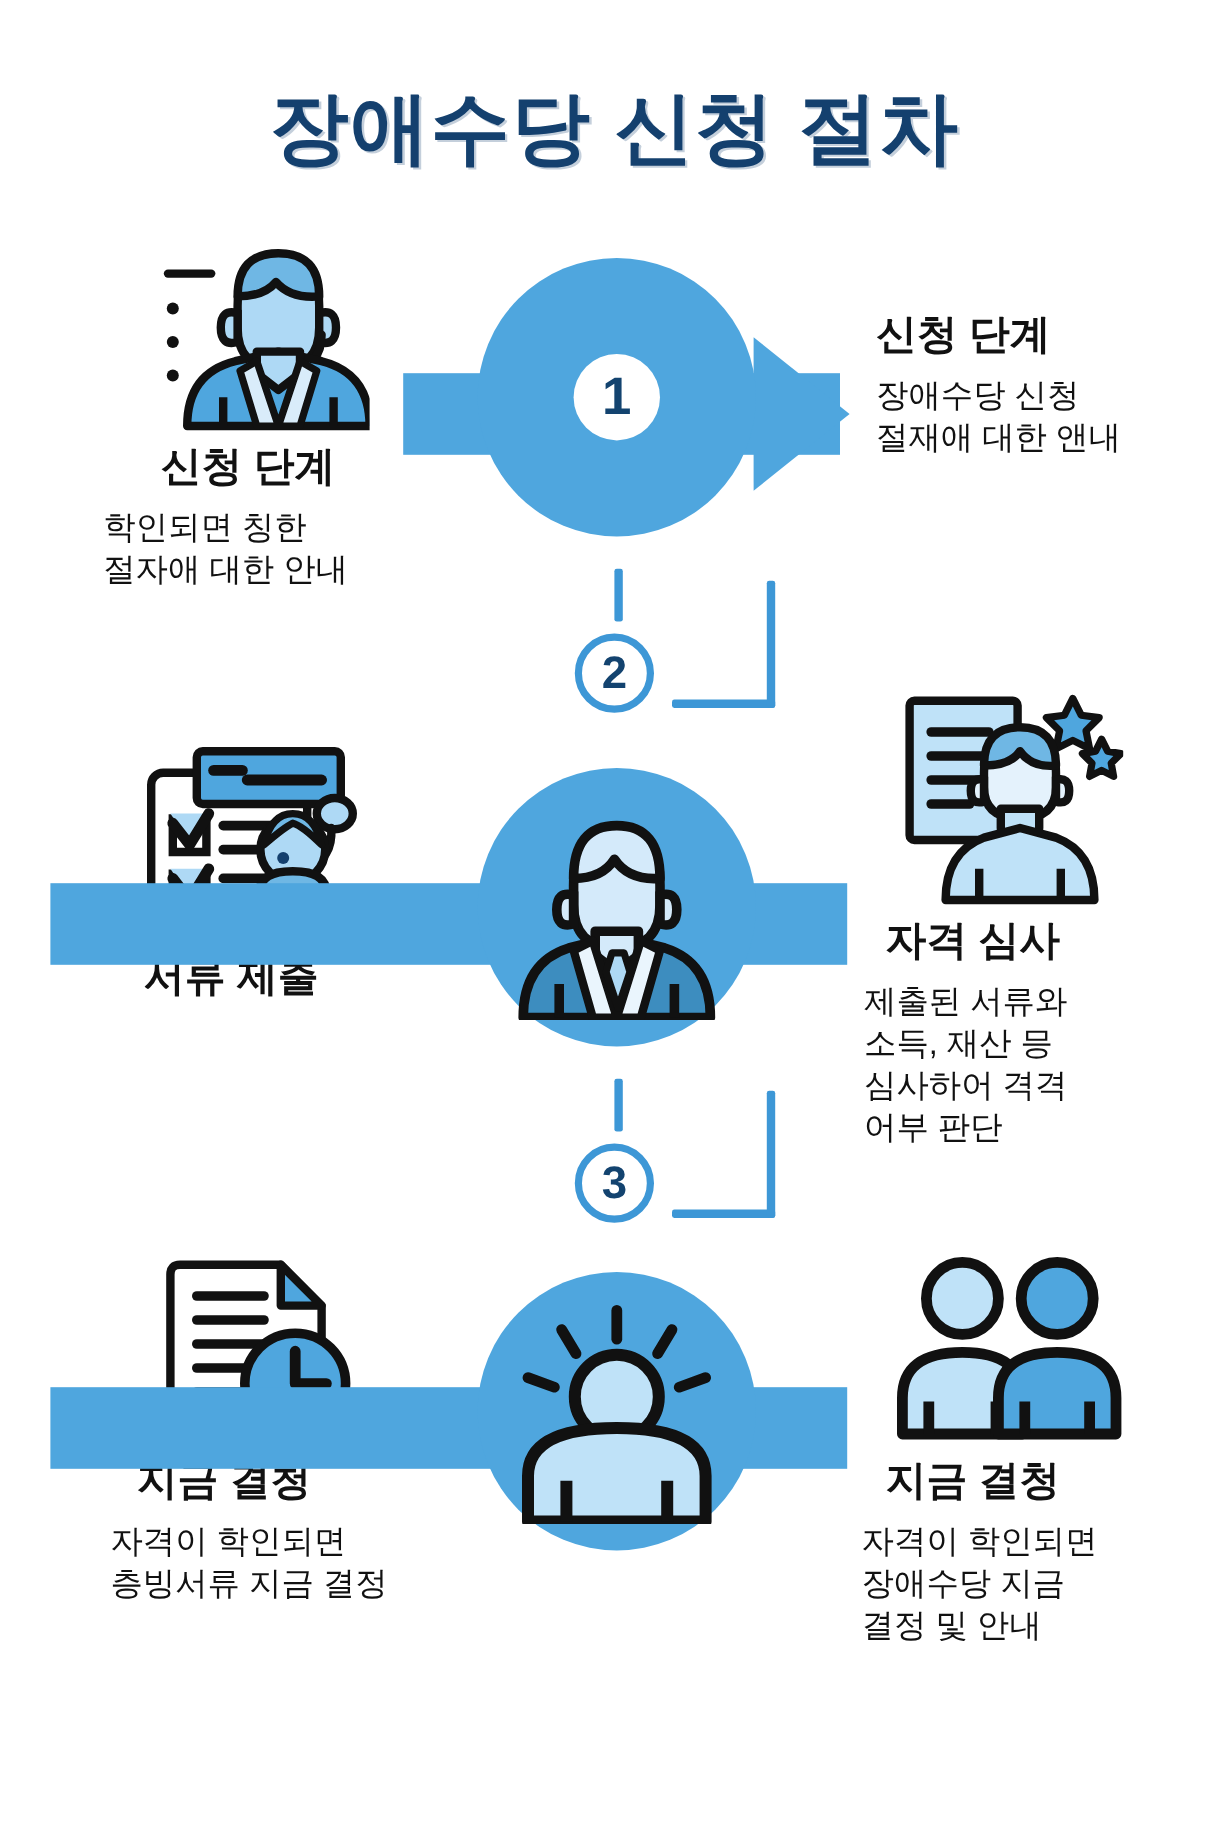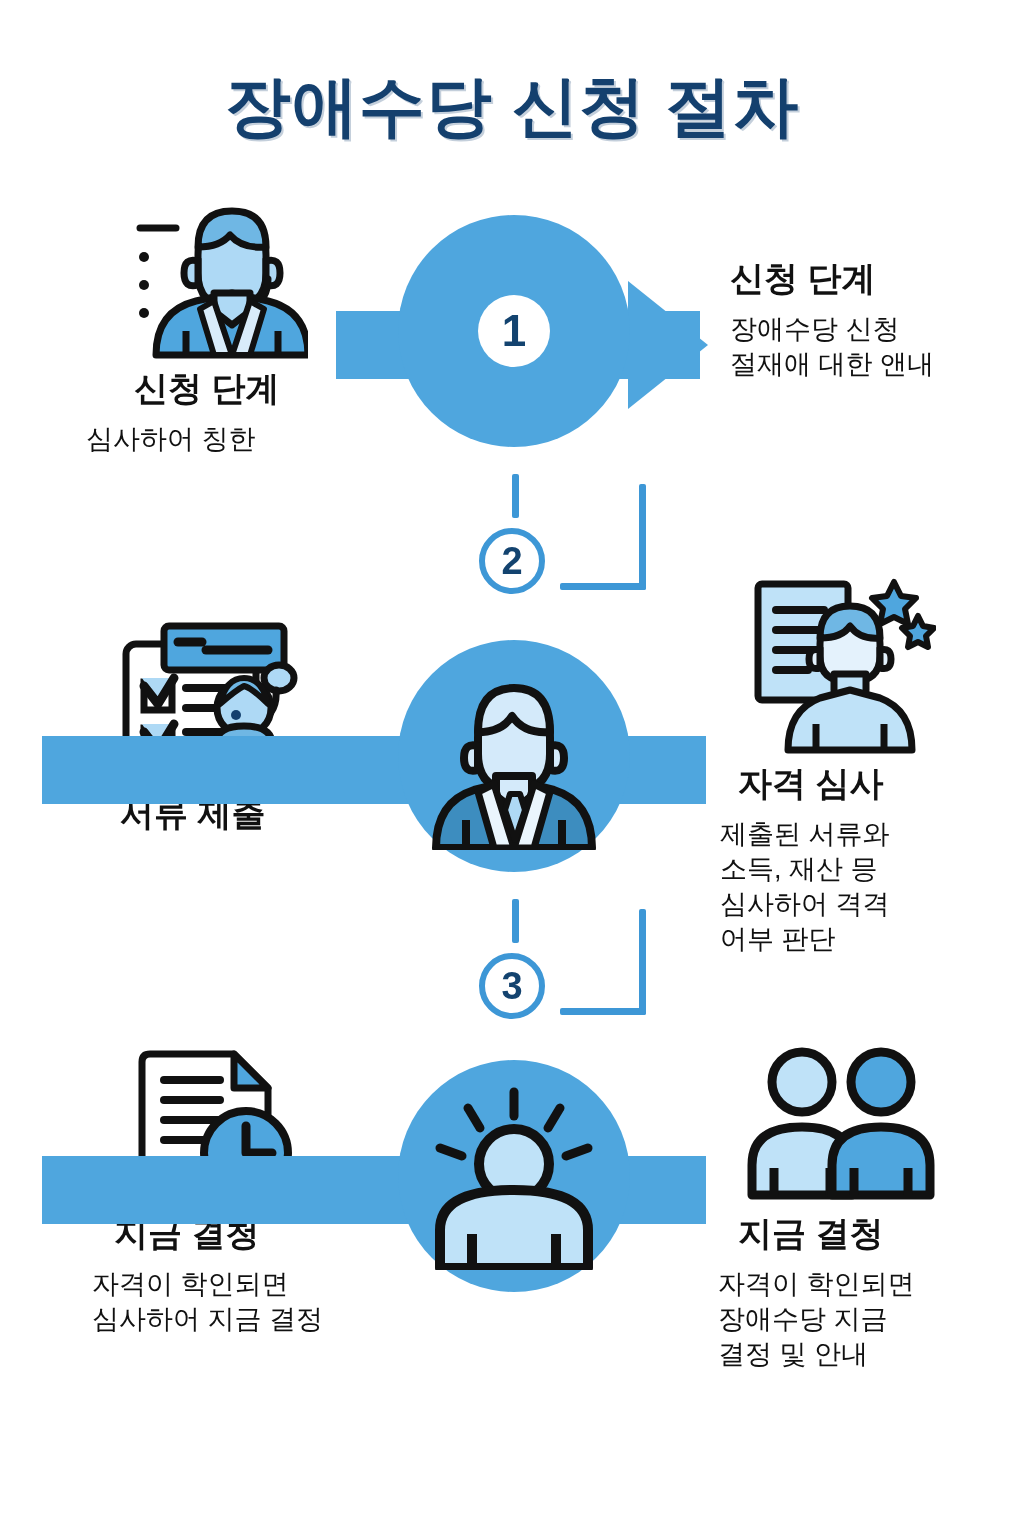--- a/index.html
+++ b/index.html
@@ -145,21 +145,22 @@
           <circle cx="112" cy="112" r="6" fill="#111"></circle>
           <path d="M28 160 q0 -44 40 -54 l36 -8 l36 8 q40 10 40 54 z" fill="#4FA6DE" stroke="#111" stroke-width="7" stroke-linejoin="round"></path>
           <path d="M86 98 h36 v18 l-18 14 l-18 -14 z" fill="#AED9F5" stroke="#111" stroke-width="7" stroke-linejoin="round"></path>
           <path d="M86 106 l18 54 l18 -54 l14 8 l-14 46 h-36 l-14 -46 z" fill="#D9ECFA" stroke="#111" stroke-width="6" stroke-linejoin="round"></path>
           <line x1="58" y1="136" x2="58" y2="160" stroke="#111" stroke-width="7"></line>
           <line x1="150" y1="136" x2="150" y2="160" stroke="#111" stroke-width="7"></line>
         </svg>
       </div>
       <div class="side-head">신청 단계</div>
       <div class="side-body">
-        <div>심사하어 칭한</div>
+        <div>학인되면 칭한</div>
+        <div>절자애 대한 안내</div>
       </div>
     </div>
 
     <div class="bar bar-left"></div>
     <div class="bar bar-right"></div>
     <div class="arrowhead"></div>
     <div class="circle"></div>
     <div class="num-badge">1</div>
 
     <div class="side R1">
@@ -279,21 +280,21 @@
             <line x1="36" y1="120" x2="78" y2="120"></line>
             <line x1="36" y1="138" x2="72" y2="138"></line>
           </g>
           <circle cx="118" cy="113" r="42" fill="#4FA6DE" stroke="#111" stroke-width="8"></circle>
           <path d="M118 86 v27 h26" fill="none" stroke="#111" stroke-width="9" stroke-linecap="round" stroke-linejoin="round"></path>
         </svg>
       </div>
       <div class="side-head">지금 결청</div>
       <div class="side-body">
         <div>자격이 학인되면</div>
-        <div>심사하어 지금 결정</div>
+        <div>층빙서류 지금 결정</div>
       </div>
     </div>
 
     <div class="bar bar-left" style="left:42px;width:460px;"></div>
     <div class="bar bar-right" style="left:526px;width:180px;"></div>
     <div class="circle"></div>
     <div class="center-icon">
       <svg viewBox="0 0 188 188" width="188" height="188">
         <g stroke="#111" stroke-width="9" stroke-linecap="round">
           <line x1="94" y1="10" x2="94" y2="34"></line>

